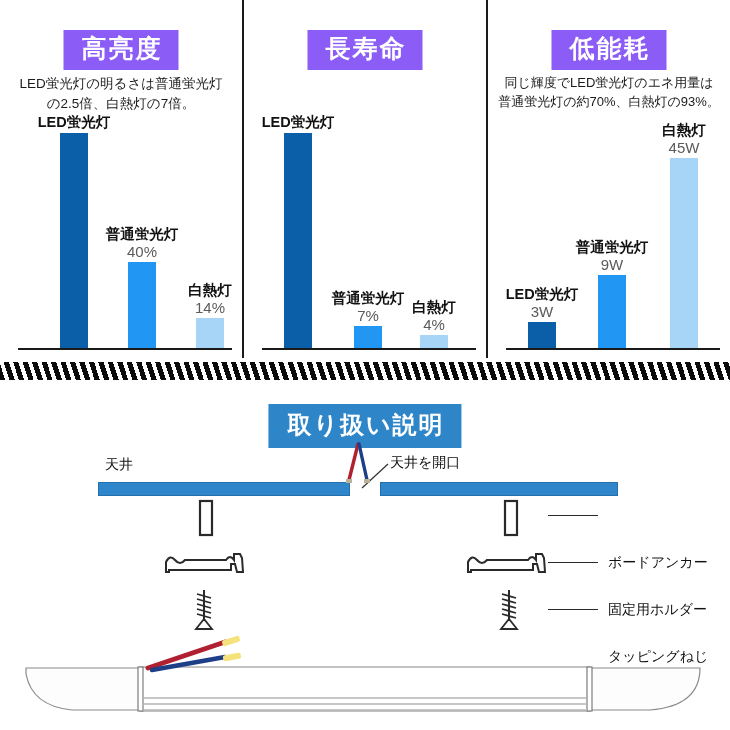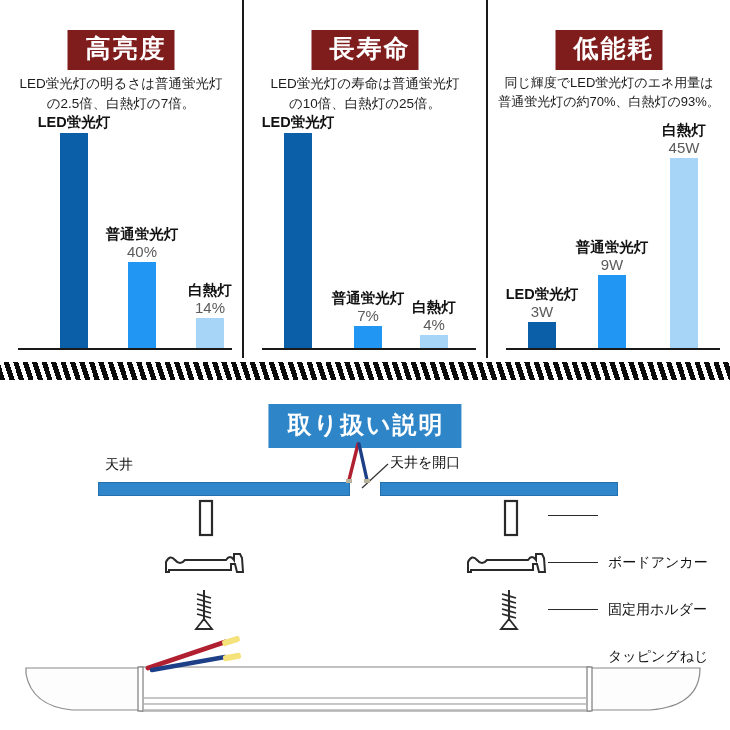--- a/index.html
+++ b/index.html
@@ -20,26 +20,26 @@
     position: relative;
     flex: 1 1 0;
     padding: 0;
   }
   .panel + .panel { border-left: 2px solid #1a1a1a; }
   .panel-inner { position: relative; width: 100%; height: 100%; }
 
   .badge {
     position: absolute; left: 50%; transform: translateX(-50%);
     top: 30px;
-    background: #7f1d1d;
+    background: #8b5cf6;
     color: #ffffff;
     font-size: 25px;
     font-weight: bold;
     letter-spacing: 2px;
-    padding: 5px 8px 7px 18px;
+    padding: 5px 16px 7px 18px;
     line-height: 1.1;
     white-space: nowrap;
   }
   .desc {
     position: absolute; left: 0; right: 0; top: 74px;
     text-align: center;
     font-size: 13.5px;
     line-height: 1.45;
     color: #1b1b1b;
     padding: 0 10px;
@@ -183,24 +183,20 @@
               <div class="bar-value">14%</div>
             </div>
           </div>
         </div>
       </div>
     </div>
 
     <div class="panel">
       <div class="panel-inner">
         <div class="badge">長寿命</div>
-        <div class="desc">
-          <div>LED蛍光灯の寿命は普通蛍光灯</div>
-          <div>の10倍、白熱灯の25倍。</div>
-        </div>
         <div class="chart">
           <div class="axis"></div>
 
           <div class="bar-slot" style="left:22px;">
             <div class="bar" style="height:215px;background:#0b5ea8;"></div>
             <div class="bar-label" style="bottom:215px;">
               <div class="bar-name">LED蛍光灯</div>
             </div>
           </div>
 

